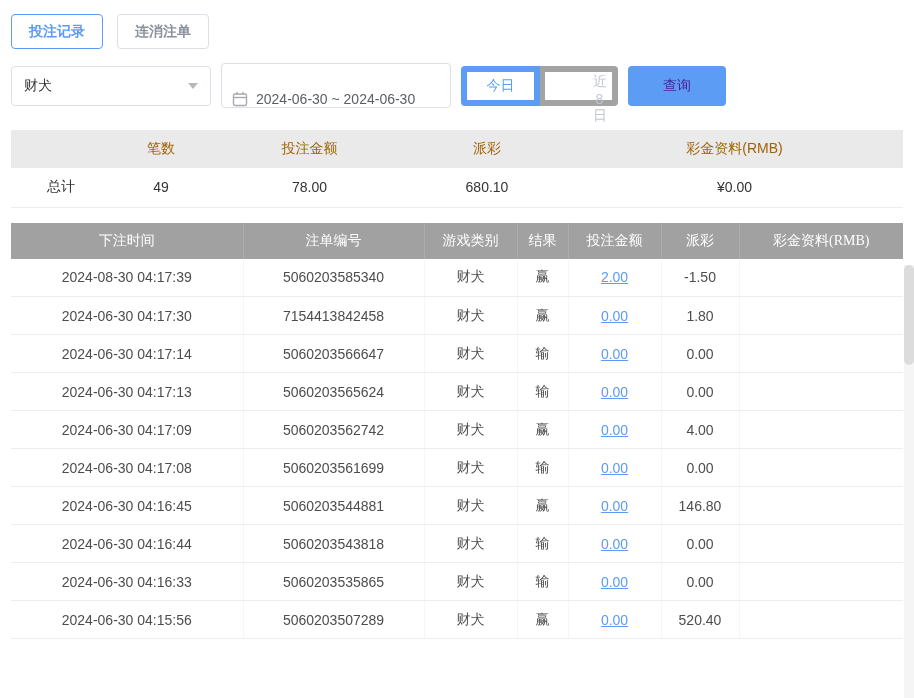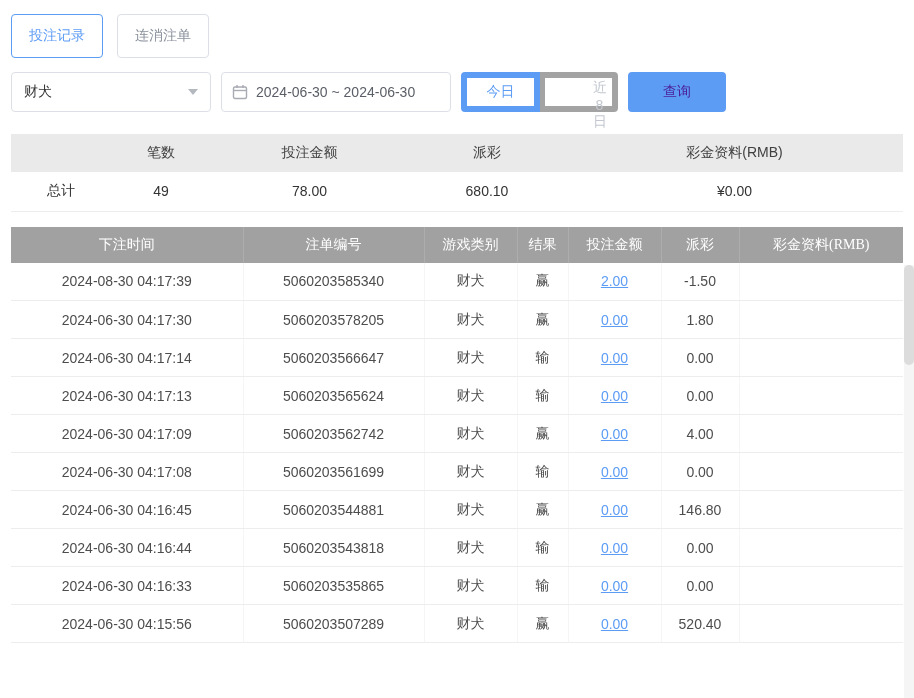--- a/index.html
+++ b/index.html
@@ -7,47 +7,47 @@
   body { font-family:"Liberation Sans","DejaVu Sans",sans-serif; background:#fff; }
   .page { position:relative; width:914px; height:698px; background:#fff; overflow:hidden; padding:0 11px; }
 
   
   .panel-header { display:flex; justify-content:space-between; align-items:center; padding-top:16px; height:48px; }
   .panel-title { font-size:16px; font-weight:700; color:#27313f; }
   .collapse-btn { cursor:pointer; display:flex; align-items:center; padding:4px; }
 
   
   .tabs { margin-top:14px; display:flex; gap:14px; }
-  .tab { height:44px; padding:4px 17px; font-size:14px; font-family:inherit; background:#fff;
-         border:1px solid #dcdfe6; border-radius:4px; color:#8a919c; cursor:pointer; }
+  .tab { height:35px; padding:4px 17px; font-size:14px; font-family:inherit; background:#fff;
+         border:1px solid #dcdfe6; border-radius:4px; color:#8a919c; cursor:pointer;font-weight:bold; }
   .tab.active { color:var(--accent,#5c9cf5); border-color:var(--accent,#5c9cf5); }
 
   
   .filter-row { margin-top:14px; display:flex; align-items:center; }
   .select-box { width:200px; height:40px; border:1px solid #dcdfe6; border-radius:4px; background:#fff;
                 display:flex; align-items:center; justify-content:space-between; padding:0 12px;
                 font-size:14px; color:#333; cursor:pointer; margin-right:10px; }
   .caret-down { width:0; height:0; border-left:5px solid transparent; border-right:5px solid transparent;
                 border-top:6px solid #b4b8bf; }
-  .date-box { width:230px; height:40px; border:1px solid #dcdfe6; border-radius:4px; background:#fff;
-              display:flex; align-items:center; gap:8px; padding:0 10px; font-size:14px; color:#5a5e66;
+  .date-box { width:230px; height:45px; border:1px solid #dcdfe6; border-radius:4px; background:#fff;
+              display:flex; align-items:flex-end; gap:8px; padding:0 10px; font-size:14px; color:#5a5e66;
               cursor:pointer; margin-right:10px; }
   .btn-group { display:flex; margin-right:10px; }
   .qbtn { width:79px; height:40px; background:#fff; border:6px solid #a3a3a3; color:#c3c7cf;
           font-size:14px; font-family:inherit; cursor:pointer; margin-left:-1px; border-radius:0; }
   .qbtn:first-child { border-radius:4px 0 0 4px; margin-left:0; }
   .qbtn:last-child { border-radius:0 4px 4px 0;padding-left:48px; }
   .qbtn.active { color:var(--accent,#5c9cf5); border-color:var(--accent,#5c9cf5); position:relative; z-index:1; }
   .search-btn { width:98px; height:40px; background:var(--accent,#5c9cf5); color:#4c1d95; border:none;
                 border-radius:4px; font-size:14px; font-family:inherit; cursor:pointer; }
 
   
   table { border-collapse:collapse; table-layout:fixed; width:892px; font-size:14px; text-align:center; }
   .summary { margin-top:22px; }
-  .summary th { background:#eaeaea; color:#404040; height:38px; font-weight:400; }
+  .summary th { background:#eaeaea; color:#a16207; height:38px; font-weight:400; }
   .summary td { background:#fff; color:#333; height:39px; border-bottom:1px solid #ededed; }
 
   
   .records { margin-top:15px; }
   .records th { background:var(--table-header-bg,#a1a1a1); color:#fff; height:36px; font-weight:400;
                 border-right:1px solid #adadad;font-family:Liberation Serif, serif; }
   .records th:last-child { border-right:none; }
   .records td { height:38px; color:#4d4d4d; border-bottom:1px solid #ededed; border-right:1px solid #f5f5f5; }
   .records td:last-child { border-right:none; }
   .bet-link { color:var(--accent,#5c9cf5); text-decoration:underline; cursor:pointer; }
@@ -145,21 +145,21 @@
         <td>2024-08-30 04:17:39</td>
         <td>5060203585340</td>
         <td>财犬</td>
         <td>赢</td>
         <td><a class="bet-link">2.00</a></td>
         <td class="negative">-1.50</td>
         <td></td>
       </tr>
       <tr>
         <td>2024-06-30 04:17:30</td>
-        <td>5060203578205</td>
+        <td>7154413842458</td>
         <td>财犬</td>
         <td>赢</td>
         <td><a class="bet-link">0.00</a></td>
         <td>1.80</td>
         <td></td>
       </tr>
       <tr>
         <td>2024-06-30 04:17:14</td>
         <td>5060203566647</td>
         <td>财犬</td>

